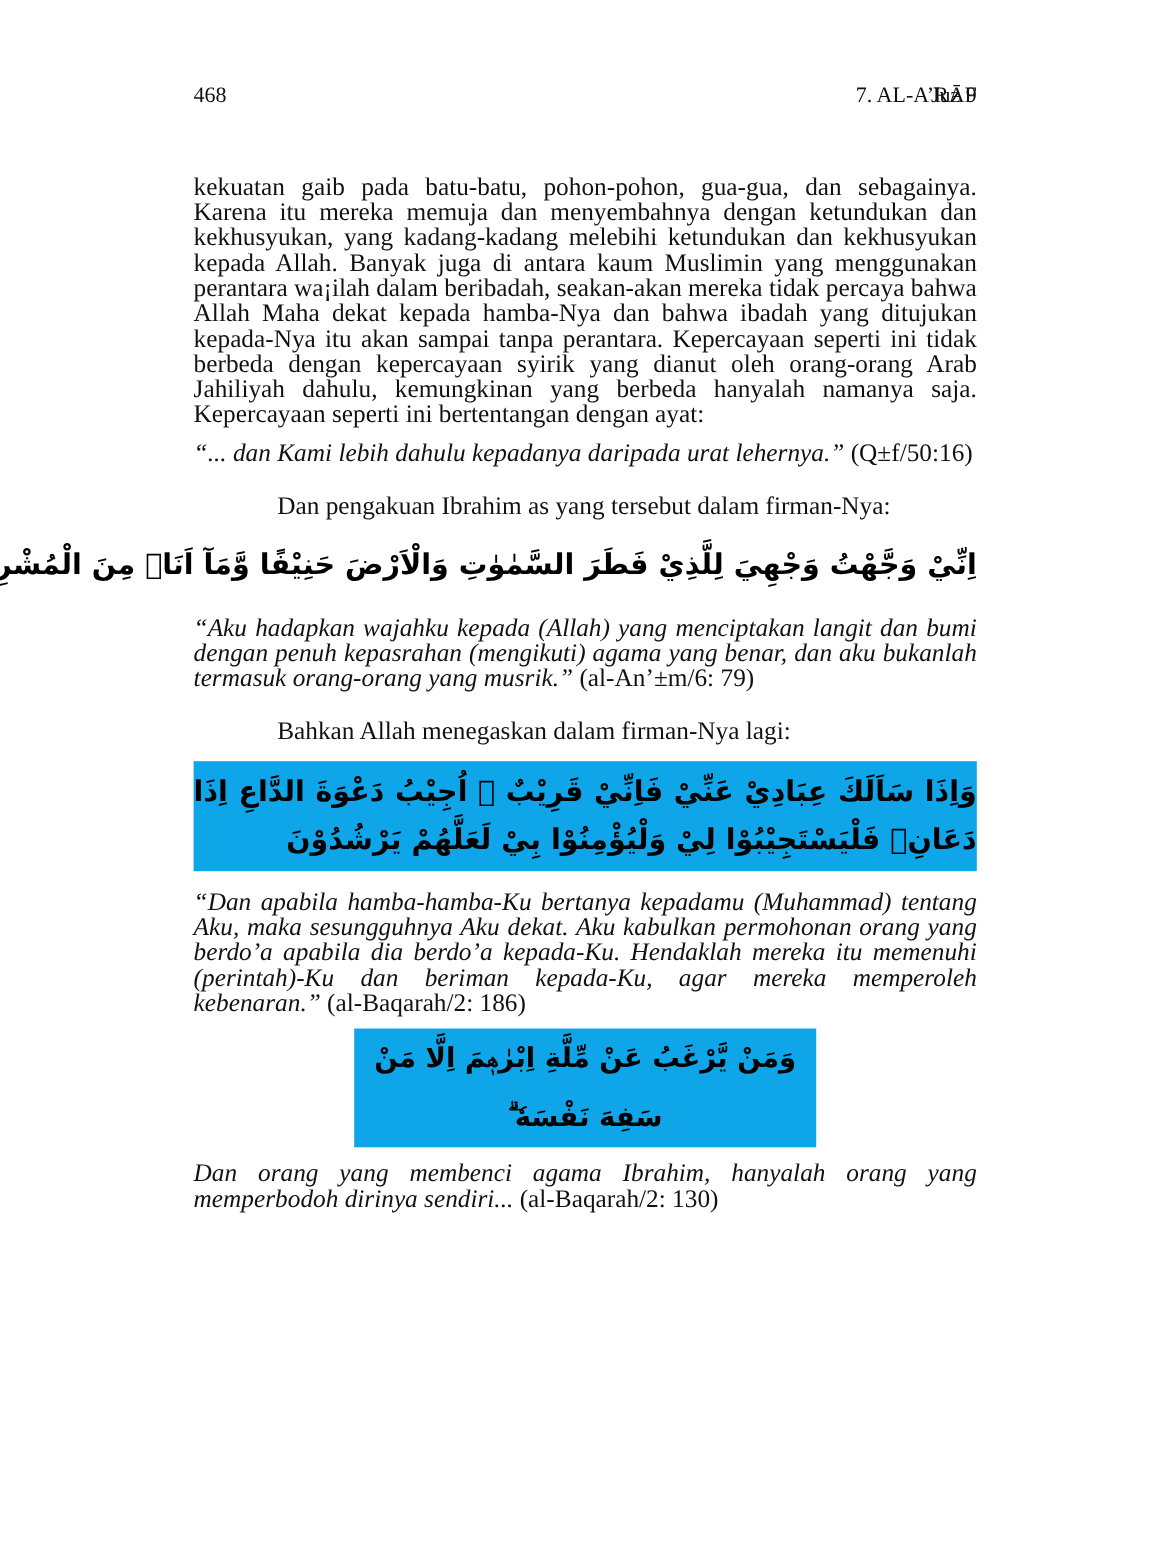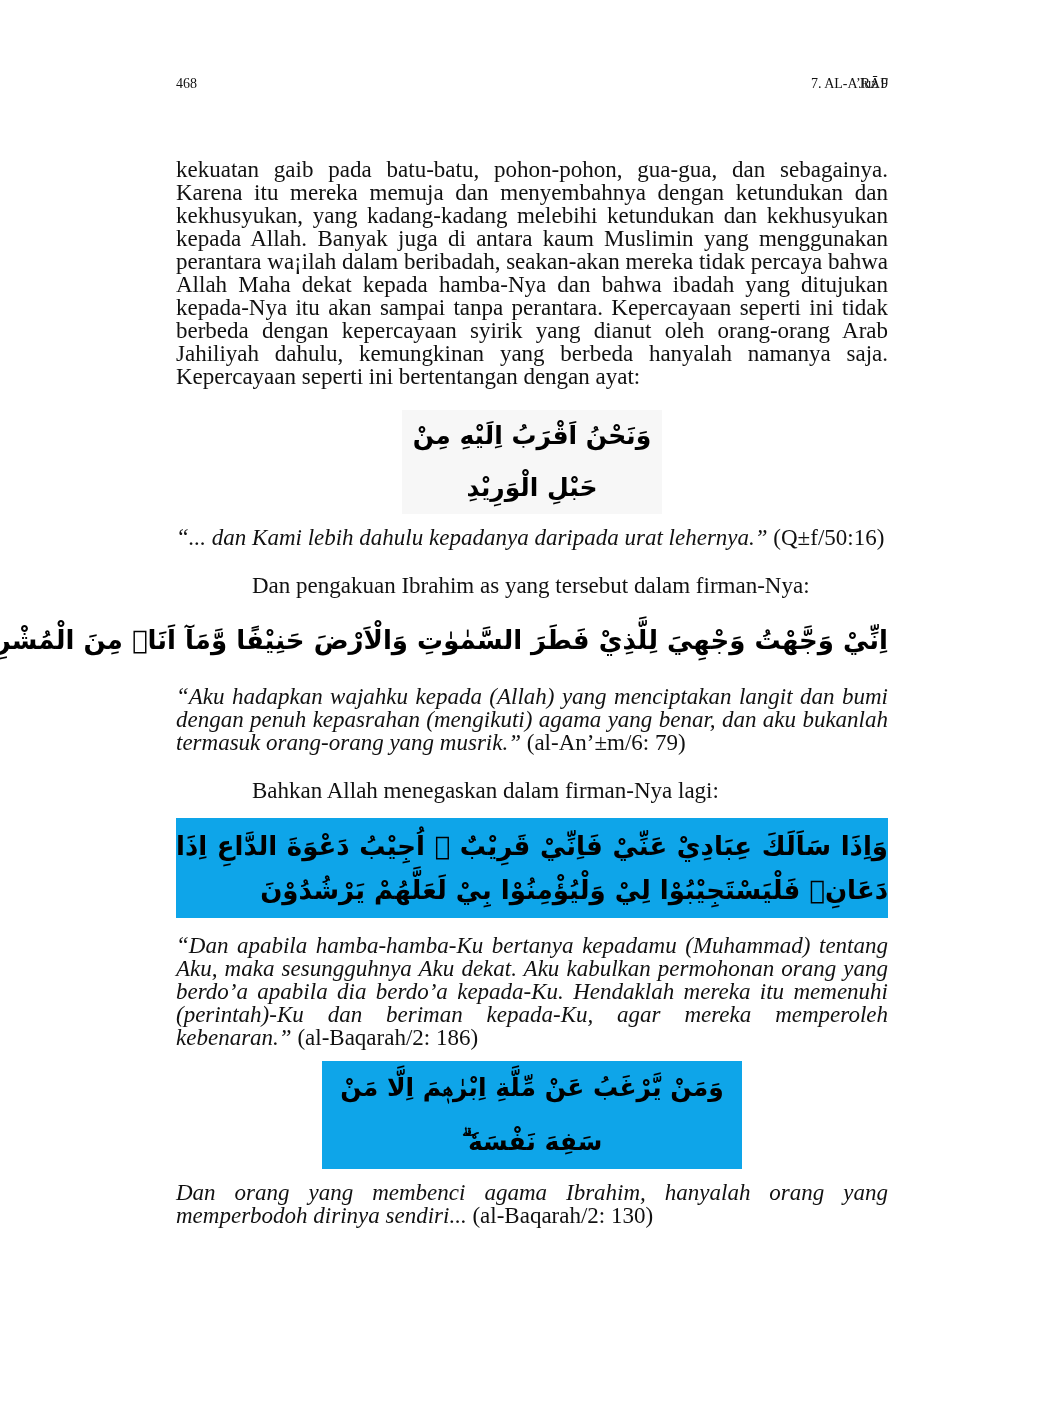--- a/index.html
+++ b/index.html
@@ -1,19 +1,19 @@
 <!DOCTYPE html>
 <html><head>
   <meta charset="utf-8">
   <style>
     html, body { margin: 0; padding: 0; background: #ffffff; }
     body { width: 1063px; height: 1417px; position: relative; overflow: hidden;
            font-family: "Liberation Serif", "DejaVu Serif", serif; color: #111; }
     .header { position: absolute; top: 76px; left: 176px; width: 712px; height: 26px;
-              font-size: 14px; }
+              font-size: 20px; }
     .header .left { position: absolute; left: 0; top: 0; }
     .header .center { position: absolute; left: 0; right: 0; top: 0; text-align: right; }
     .header .right { position: absolute; right: 0; top: 0; }
     .content { position: absolute; left: 176px; top: 158px; width: 712px; }
     p { margin: 0; font-size: 23px; line-height: 23px; text-align: justify; }
     p.indent { text-indent: 76px; }
     p.ind2 { text-indent: 30px; }
     .it { font-style: italic; }
     .arabic { direction: rtl; text-align: center; font-family: "DejaVu Sans", sans-serif;
               font-weight: bold; color: #000; background: #0ea5e9; }
@@ -32,21 +32,20 @@
 
 <div class="header">
   <span class="left">468</span>
   <span class="center">7. AL-A’RĀF</span>
   <span class="right">Juz 9</span>
 </div>
 
 <div class="content">
   <p>kekuatan gaib pada batu-batu, pohon-pohon, gua-gua, dan sebagainya. Karena itu mereka memuja dan menyembahnya dengan ketundukan dan kekhusyukan, yang kadang-kadang melebihi ketundukan dan kekhusyukan kepada Allah. Banyak juga di antara kaum Muslimin yang menggunakan perantara wa¡ilah dalam beribadah, seakan-akan mereka tidak percaya bahwa Allah Maha dekat kepada hamba-Nya dan bahwa ibadah yang ditujukan kepada-Nya itu akan sampai tanpa perantara. Kepercayaan seperti ini tidak berbeda dengan kepercayaan syirik yang dianut oleh orang-orang Arab Jahiliyah dahulu, kemungkinan yang berbeda hanyalah namanya saja. Kepercayaan seperti ini bertentangan dengan ayat:</p>
 
-  <div class="arabic ar1">وَنَحْنُ اَقْرَبُ اِلَيْهِ مِنْ حَبْلِ الْوَرِيْدِ</div>
   <p class="gap-a"><span class="it">“... dan Kami lebih dahulu kepadanya daripada urat lehernya.”</span><span> (Q±f/50:16)</span></p>
 
   <p class="indent gap-b">Dan pengakuan Ibrahim as yang tersebut dalam firman-Nya:</p>
 
   <div class="arabic ar2">اِنِّيْ وَجَّهْتُ وَجْهِيَ لِلَّذِيْ فَطَرَ السَّمٰوٰتِ وَالْاَرْضَ حَنِيْفًا وَّمَآ اَنَا۠ مِنَ الْمُشْرِكِيْنَۚ</div>
   <p class="gap-c"><span class="it">“Aku hadapkan wajahku kepada (Allah) yang menciptakan langit dan bumi dengan penuh kepasrahan (mengikuti) agama yang benar, dan aku bukanlah termasuk orang-orang yang musrik.”</span><span> (al-An’±m/6: 79)</span></p>
 
   <p class="indent gap-b">Bahkan Allah menegaskan dalam firman-Nya lagi:</p>
 
   <div class="arabic ar3">وَاِذَا سَاَلَكَ عِبَادِيْ عَنِّيْ فَاِنِّيْ قَرِيْبٌ ۗ اُجِيْبُ دَعْوَةَ الدَّاعِ اِذَا دَعَانِۙ فَلْيَسْتَجِيْبُوْا لِيْ وَلْيُؤْمِنُوْا بِيْ لَعَلَّهُمْ يَرْشُدُوْنَ</div>

